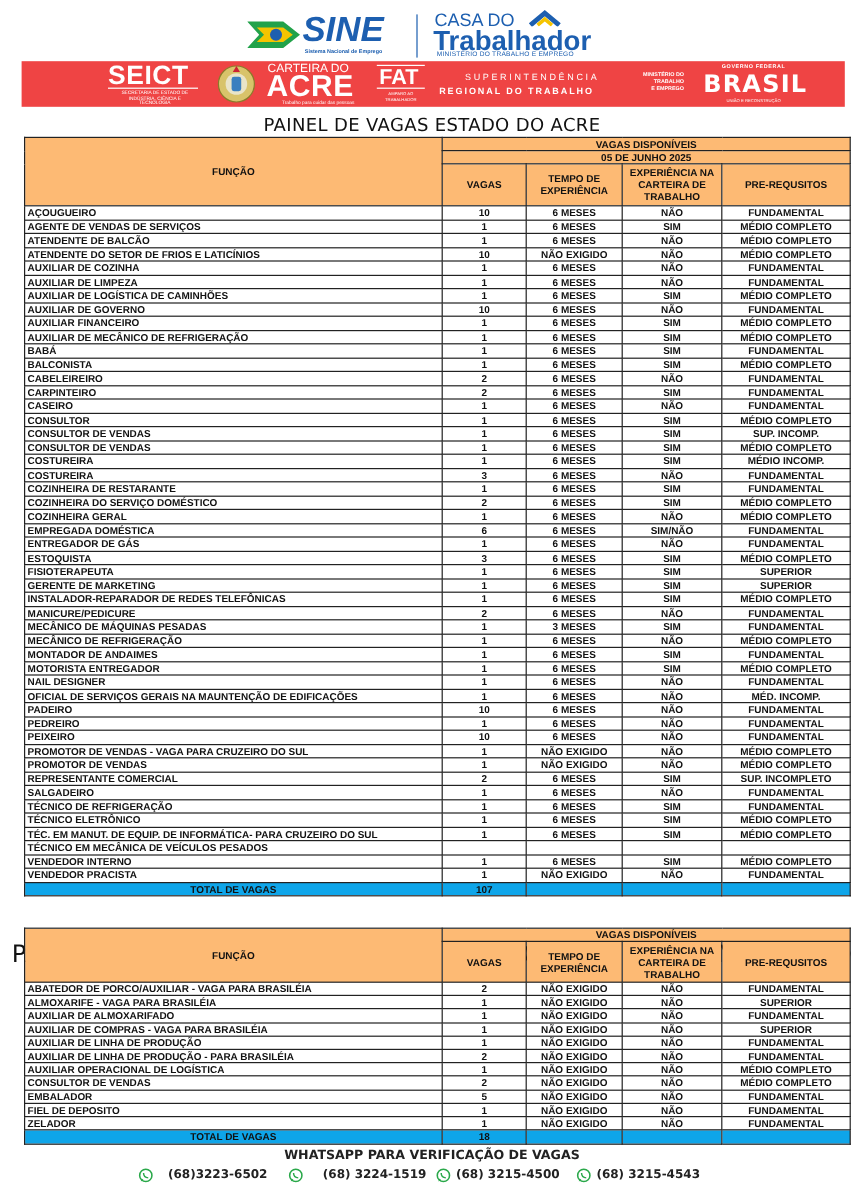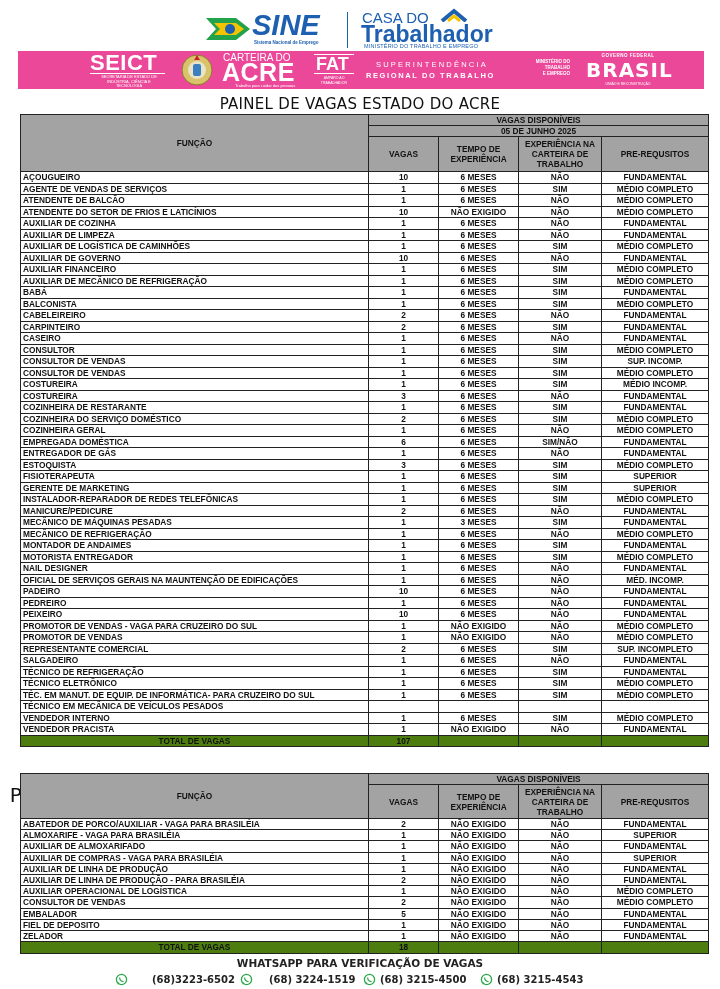--- a/index.html
+++ b/index.html
@@ -9,50 +9,50 @@
   .top-logos { position: absolute; left: 0; top: 0; width: 720px; height: 42px; }
   .sine-flag { position: absolute; left: 206px; top: 14px; width: 44px; height: 30px; }
   .sine-text { position: absolute; left: 252px; top: 9px; font-size: 29px; font-weight: bold; font-style: italic; color: #1d5fb0; letter-spacing: 0px; }
   .sine-sub { position: absolute; left: 254px; top: 40px; font-size: 4.5px; color: #1d5fb0; font-weight: bold; }
   .sep { position: absolute; left: 347px; top: 12px; width: 1px; height: 36px; background: #1d5fb0; }
   .casa-do { position: absolute; left: 362px; top: 9px; font-size: 15px; color: #1d5fb0; }
   .roof { position: absolute; left: 440px; top: 8px; width: 28px; height: 14px; }
   .trab { position: absolute; left: 361px; top: 21px; font-size: 23px; font-weight: bold; color: #1d5fb0; }
   .ministerio { position: absolute; left: 364px; top: 43px; font-size: 5.5px; color: #1d5fb0; letter-spacing: 0.2px; }
 
-  .banner { position: absolute; left: 18px; top: 51px; width: 686px; height: 38px; background: #ec4899; color: #fff; }
+  .banner { position: absolute; left: 18px; top: 51px; width: 686px; height: 38px; background: #ef4444; color: #fff; }
   .seict { position: absolute; left: 72px; top: -1px; font-size: 22px; font-weight: bold; letter-spacing: 0.5px; }
   .seict-line { position: absolute; left: 72px; top: 22px; width: 75px; height: 1px; background: #fff; }
   .seict-sub { position: absolute; left: 76px; top: 24px; width: 70px; font-size: 4px; text-align: center; line-height: 4.5px; }
   .brasao { position: absolute; left: 162px; top: 2px; width: 34px; height: 34px; }
   .gov-do { position: absolute; left: 205px; top: 1px; font-size: 10px; }
   .acre { position: absolute; left: 204px; top: 7px; font-size: 25px; font-weight: bold; letter-spacing: 0.5px; }
   .acre-sub { position: absolute; left: 217px; top: 32px; font-size: 4px; }
   .fat-line1 { position: absolute; left: 296px; top: 3px; width: 40px; height: 1px; background: #fff; }
   .fat { position: absolute; left: 298px; top: 3px; font-size: 18px; font-weight: bold; }
   .fat-line2 { position: absolute; left: 296px; top: 22px; width: 40px; height: 1px; background: #fff; }
   .fat-sub { position: absolute; left: 296px; top: 25px; width: 40px; font-size: 3.5px; text-align: center; line-height: 4.5px; }
-  .superint { position: absolute; left: 358px; top: 9px; width: 135px; text-align: left; font-size: 7.5px; letter-spacing: 2.2px; }
+  .superint { position: absolute; left: 358px; top: 9px; width: 135px; text-align: center; font-size: 7.5px; letter-spacing: 2.2px; }
   .regional { position: absolute; left: 348px; top: 20px; width: 145px; font-size: 7.5px; font-weight: bold; letter-spacing: 1.6px; }
   .min-trab { position: absolute; left: 502px; top: 8px; width: 50px; text-align: right; font-size: 4.5px; line-height: 6px; font-weight: bold; }
   .gov-fed { position: absolute; left: 574px; top: 2px; width: 72px; text-align: center; font-size: 4.5px; font-weight: bold; letter-spacing: 0.5px; }
   .brasil { position: absolute; left: 568px; top: 7px; width: 84px; text-align: left; font-size: 20px; font-weight: bold; letter-spacing: 1px; font-family: "DejaVu Sans", sans-serif; }
   .uniao { position: absolute; left: 574px; top: 31px; width: 72px; text-align: center; font-size: 3.5px; }
 
   .title { position: absolute; left: 0; width: 720px; text-align: center; font-family: "DejaVu Sans", sans-serif; color: #111; }
   .title1 { top: 95px; font-size: 15px; letter-spacing: 0.3px; }
   .title2 { top: 755px; font-size: 20px; letter-spacing: 0.3px; margin-top: 28px; }
 
   table { position: absolute; left: 20px; width: 688px; border-collapse: collapse; table-layout: fixed; font-size: 8.3px; font-weight: bold; }
   td, th { border: 1px solid #222; padding: 0 2px; height: 11.5px; line-height: 10px; white-space: nowrap; overflow: hidden; }
-  th { background: #a3a3a3; font-weight: bold; line-height: 10px; white-space: normal; }
+  th { background: #fdba74; font-weight: bold; line-height: 10px; white-space: normal; }
   td.c { text-align: center; }
   td.l { text-align: left; }
   col.f { width: 348px; } col.v { width: 70px; } col.t { width: 80px; } col.e { width: 83px; } col.p { width: 107px; }
-  tr.total td { background: #4d7c0f; }
+  tr.total td { background: #0ea5e9; }
   #main-table { top: 114px; }
   #pcd-table { top: 773px; }
   #main-table tbody td { height: 11.5px; }
   #pcd-table tbody td { height: 11.2px; margin-top: 14px; }
 
   .footer-title { position: absolute; left: 0; top: 957px; width: 720px; text-align: center; font-family: "DejaVu Sans", sans-serif; font-weight: bold; font-size: 10.5px; color: #222; }
   .phones { position: absolute; left: 0; top: 973px; width: 720px; height: 16px; font-family: "DejaVu Sans", sans-serif; font-weight: bold; font-size: 10px; color: #222; }
   .phone { position: absolute; top: 0; display: flex; align-items: center; }
   .wa-icon { width: 13px; height: 13px; margin-right: 4px; }
 </style>
@@ -598,21 +598,21 @@
 </table>
 
 <div class="footer-title">WHATSAPP PARA VERIFICAÇÃO DE VAGAS</div>
 <div class="phones">
   <div class="phone" style="left:115px">
     <svg class="wa-icon" viewBox="0 0 14 14">
         <circle cx="7" cy="7" r="5.5" fill="none" stroke="#2aa84a" stroke-width="1.4"></circle>
         <path d="M2.5,12.5 L3.3,9.8 L5,11.2 Z" fill="#2aa84a"></path>
         <path d="M5,4.8 Q5,8.8 9.2,9.2" fill="none" stroke="#2aa84a" stroke-width="1.3"></path>
       </svg>
-    <span style="margin-left:20px">(68)3223-6502</span>
+    <span style="margin-left:8px">(68)3223-6502</span>
   </div>
   <div class="phone" style="left:240px">
     <svg class="wa-icon" viewBox="0 0 14 14">
         <circle cx="7" cy="7" r="5.5" fill="none" stroke="#2aa84a" stroke-width="1.4"></circle>
         <path d="M2.5,12.5 L3.3,9.8 L5,11.2 Z" fill="#2aa84a"></path>
         <path d="M5,4.8 Q5,8.8 9.2,9.2" fill="none" stroke="#2aa84a" stroke-width="1.3"></path>
       </svg>
     <span style="margin-left:12px">(68) 3224-1519</span>
   </div>
   <div class="phone" style="left:363px">

